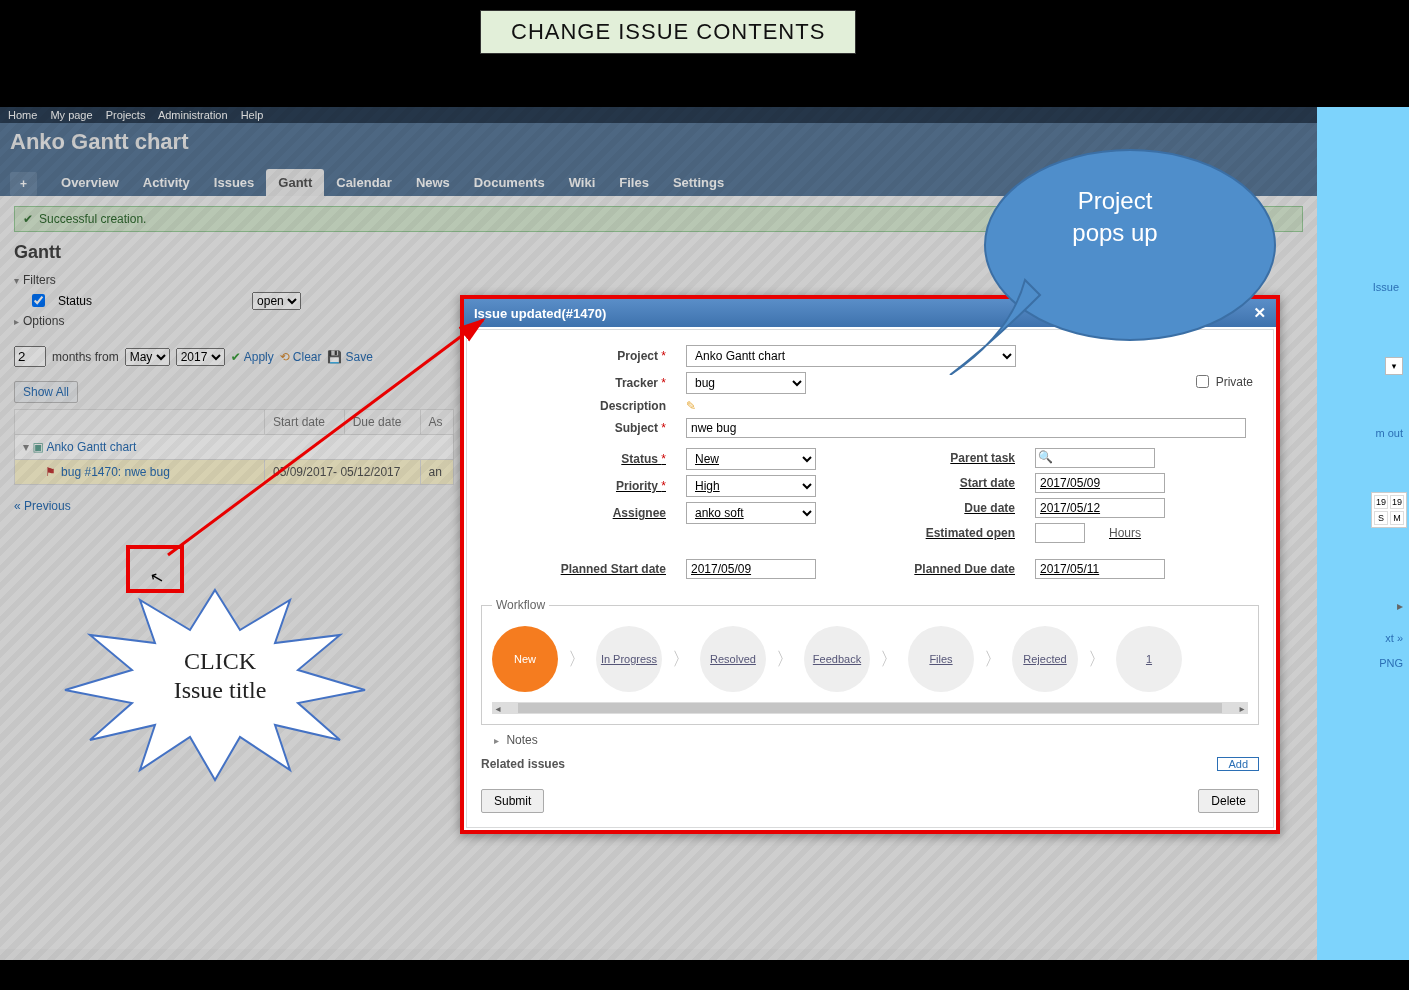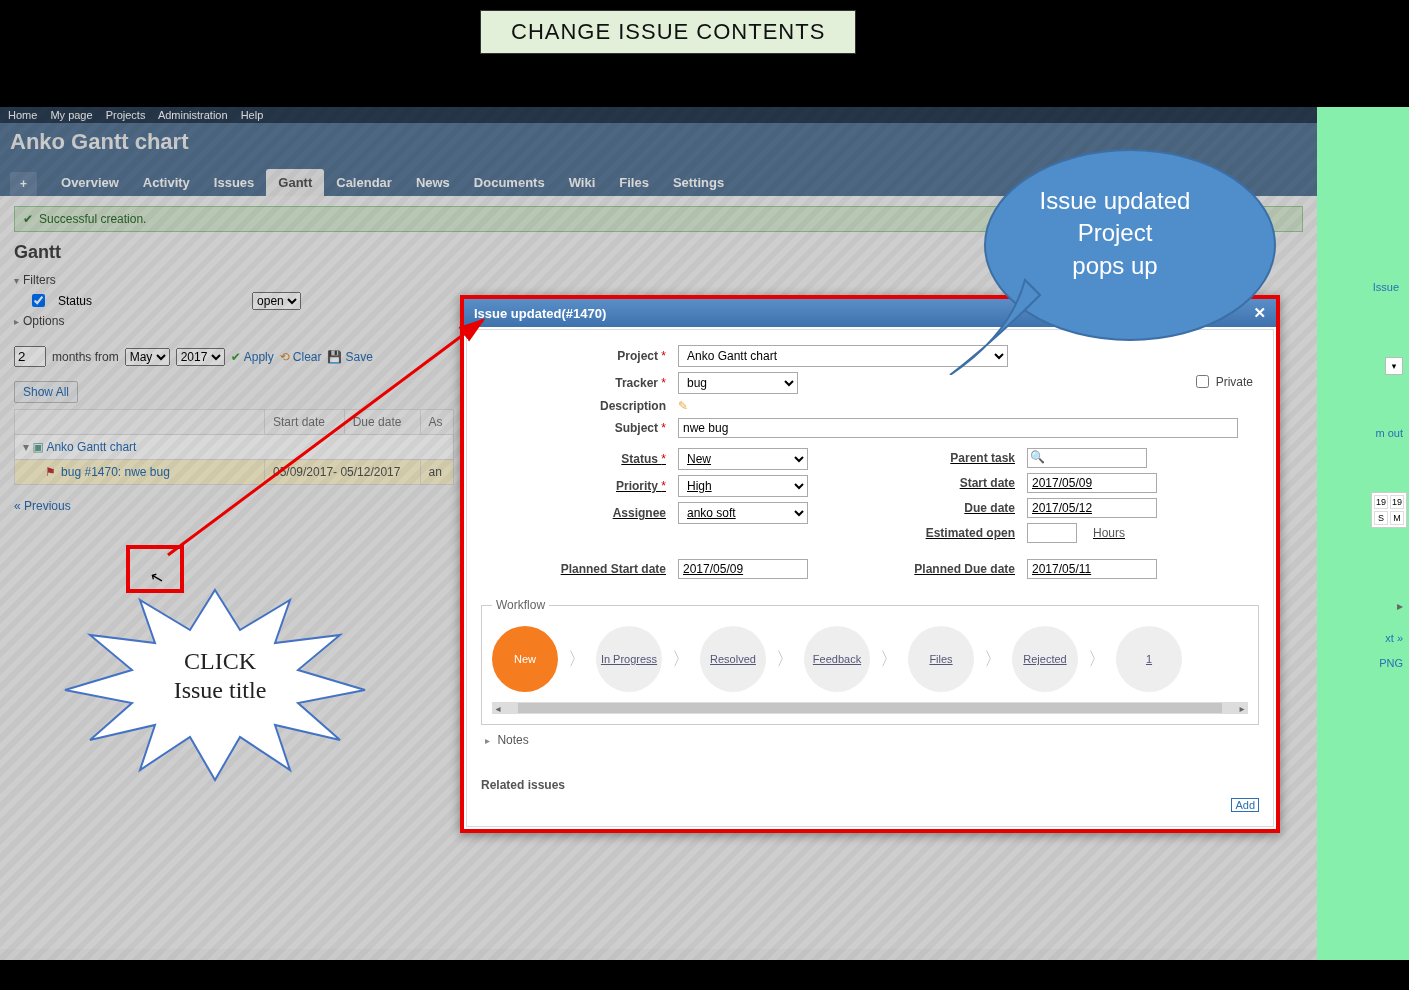--- a/index.html
+++ b/index.html
@@ -101,21 +101,21 @@
   tr.issue td.first { padding-left: 30px; }
   .proj-name { color:#2b6fb5; }
   .bug-icon { color:#c33a3a; margin-right:2px; }
 
   .pager { margin-top: 14px; }
   .pager a { color:#2b6fb5; text-decoration:none; }
 
   .right-strip {
     position: absolute;
     top: 107px; right: 0; width: 92px; bottom: 30px;
-    background: #86efac;
+    background: #7dd3fc;
     z-index: 3;
     padding-top: 80px;
     padding-right: 6px;
   }
   .right-strip .new-issue {
     color:#2b6fb5; font-size:11px; text-align:right; padding:4px; display:block;
     position:absolute; top:170px; right:6px;
   }
   .right-strip .zoom {
     position:absolute; top:320px; right:6px; color:#2b6fb5; font-size:11px;
@@ -158,21 +158,21 @@
   .wide { width: 330px; }
   .med { width: 130px; }
   .narrow { width: 120px; }
   .tiny { width: 50px; }
   .full { width: 560px; }
 
   .two-col {
     display:flex; gap:30px;text-decoration:underline;
   }
   .col { flex:1; }
-  .frow { display:flex; align-items:center; gap:12px; margin:5px 0; }
+  .frow { display:flex; align-items:center; gap:20px; margin:5px 0; }
   .frow label { width: 185px; }
   .col-right .frow label { width: 130px; }
   .frow .hint { color:#555; margin-left:4px; }
   .pencil { color:#e6a93a; }
 
   fieldset.workflow {
     border:1px solid #ccc; margin:14px 0 8px 0; padding:10px;
   }
   fieldset.workflow legend { color:#666; padding:0 4px; }
   .wf { display:flex; align-items:center; gap:10px; overflow-x:auto; padding:4px 0; }
@@ -183,26 +183,26 @@
   }
   .wf-step.active { background:#f57c1f; color:#fff; text-decoration:none; font-weight:normal; }
   .wf-sep { color:#bbb; font-size:18px; }
   .hscroll {
     height:12px; background:#ddd; margin-top:6px; position:relative;
     display:flex; align-items:center;
   }
   .hscroll .thumb { height:10px; background:#c5c5c5; margin:0 14px; flex:1; }
   .hscroll .arrow { width:12px; text-align:center; color:#666; font-size:10px; }
 
-  .notes { color:#555; margin:6px 4px; }
+  .notes { color:#555; margin:6px 13px; }
   .notes .arrow { color:#888; font-size:10px; margin-right:4px; }
 
   .related { margin-top:10px; display:flex; justify-content:space-between; align-items:center; }
   .related .lab { font-weight:bold; color:#555; }
-  .related .add { color:#2b6fb5; border:1px solid #2b6fb5; padding:0 3px; font-size:11px;margin-top:41px; }
+  .related .add { color:#2b6fb5; border:1px solid #2b6fb5; padding:0 10px; font-size:11px; }
 
   .modal .footer { display:flex; justify-content:space-between; margin-top:18px; }
   .modal .footer button {
     background:#efefef; border:1px solid #aaa; padding:4px 12px; font-size:12px;
     border-radius:2px;
   }
 
   .private { position:absolute; top:42px; right:20px; display:flex; align-items:center; gap:4px; color:#444; font-size:12px; }
 
   
@@ -480,20 +480,24 @@
     <div class="notes">
       <span class="arrow">▸</span>
       <span>Notes</span>
     </div>
 
     <div class="related">
       <span class="lab">Related issues</span>
       <span class="add">Add</span>
     </div>
 
+    <div class="footer">
+      <button>Submit</button>
+      <button>Delete</button>
+    </div>
   </div>
 </div>
 
 <div class="click-box"></div>
 <span class="cursor-icon">↖</span>
 
 <svg class="arrow-line" viewBox="0 0 360 260">
   <defs>
     <marker id="ah" markerWidth="10" markerHeight="10" refX="8" refY="3" orient="auto">
       <path d="M0,0 L0,6 L9,3 z" fill="#e80000"></path>
@@ -511,17 +515,16 @@
     <div>Issue title</div>
   </div>
 </div>
 
 <div class="speech">
   <svg width="340" height="240" viewBox="0 0 340 240">
     <ellipse cx="190" cy="110" rx="145" ry="95" fill="#4f8ecb" stroke="#3b6fa5" stroke-width="2"></ellipse>
     <path d="M 70 170 Q 20 220 -20 250 Q 40 210 55 155 Z" fill="#4f8ecb" stroke="#3b6fa5" stroke-width="2" transform="translate(30,-10)"></path>
   </svg>
   <div class="txt">
-    <div>Issue updated</div>
     <div>Project</div>
     <div>pops up</div>
   </div>
 </div>
 
 </body></html>

